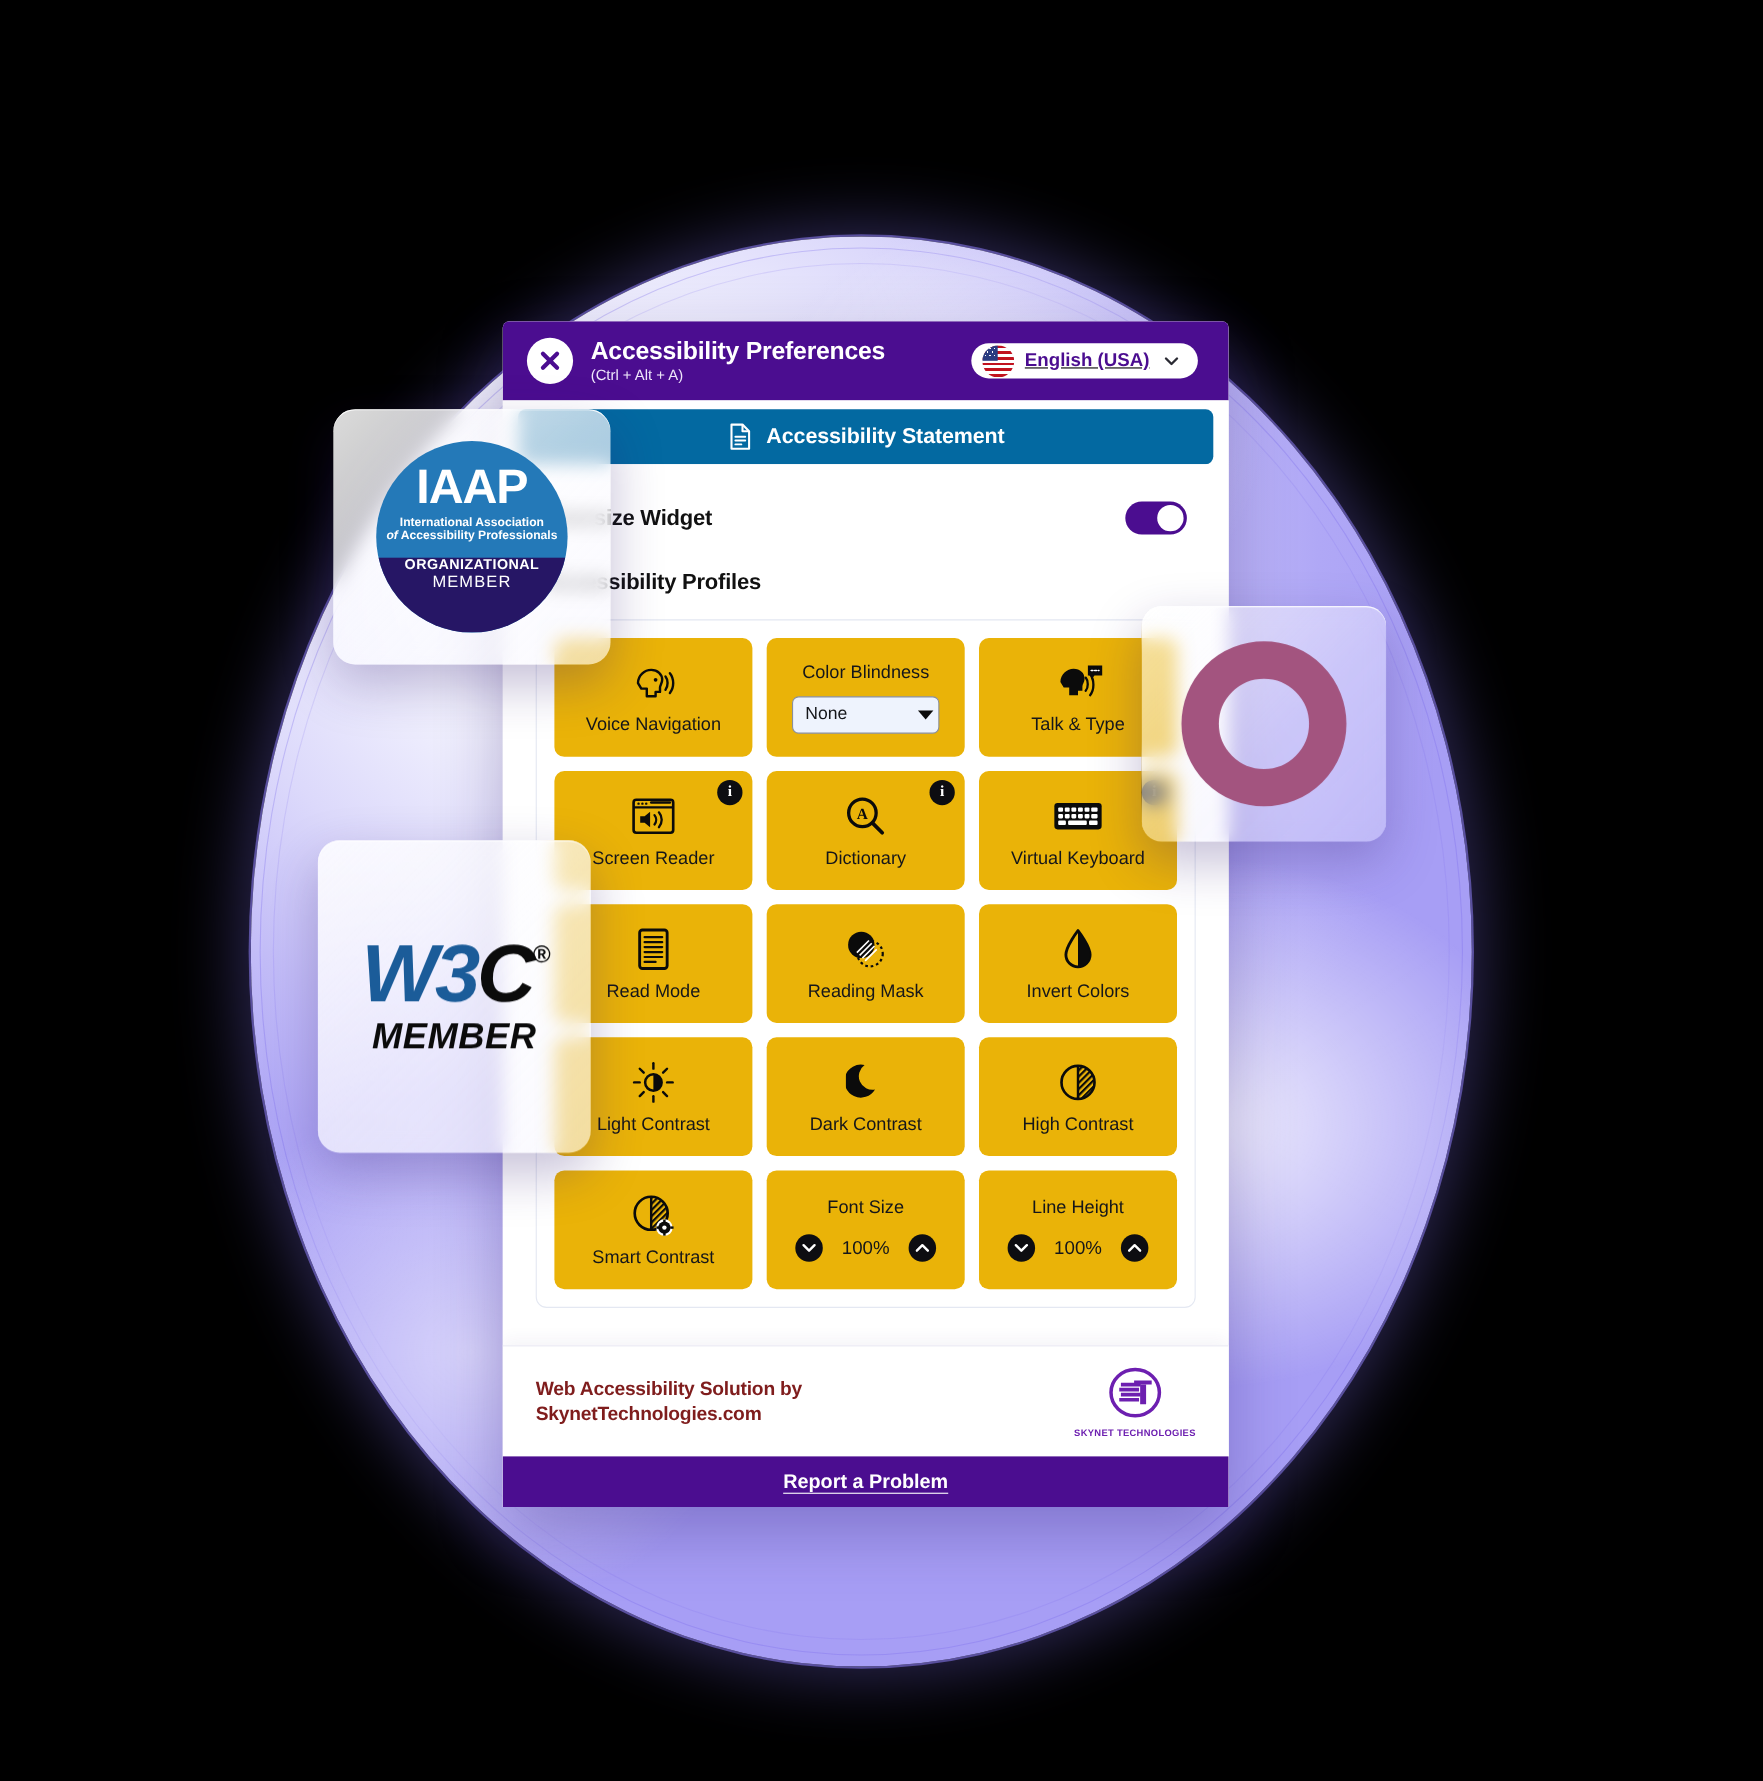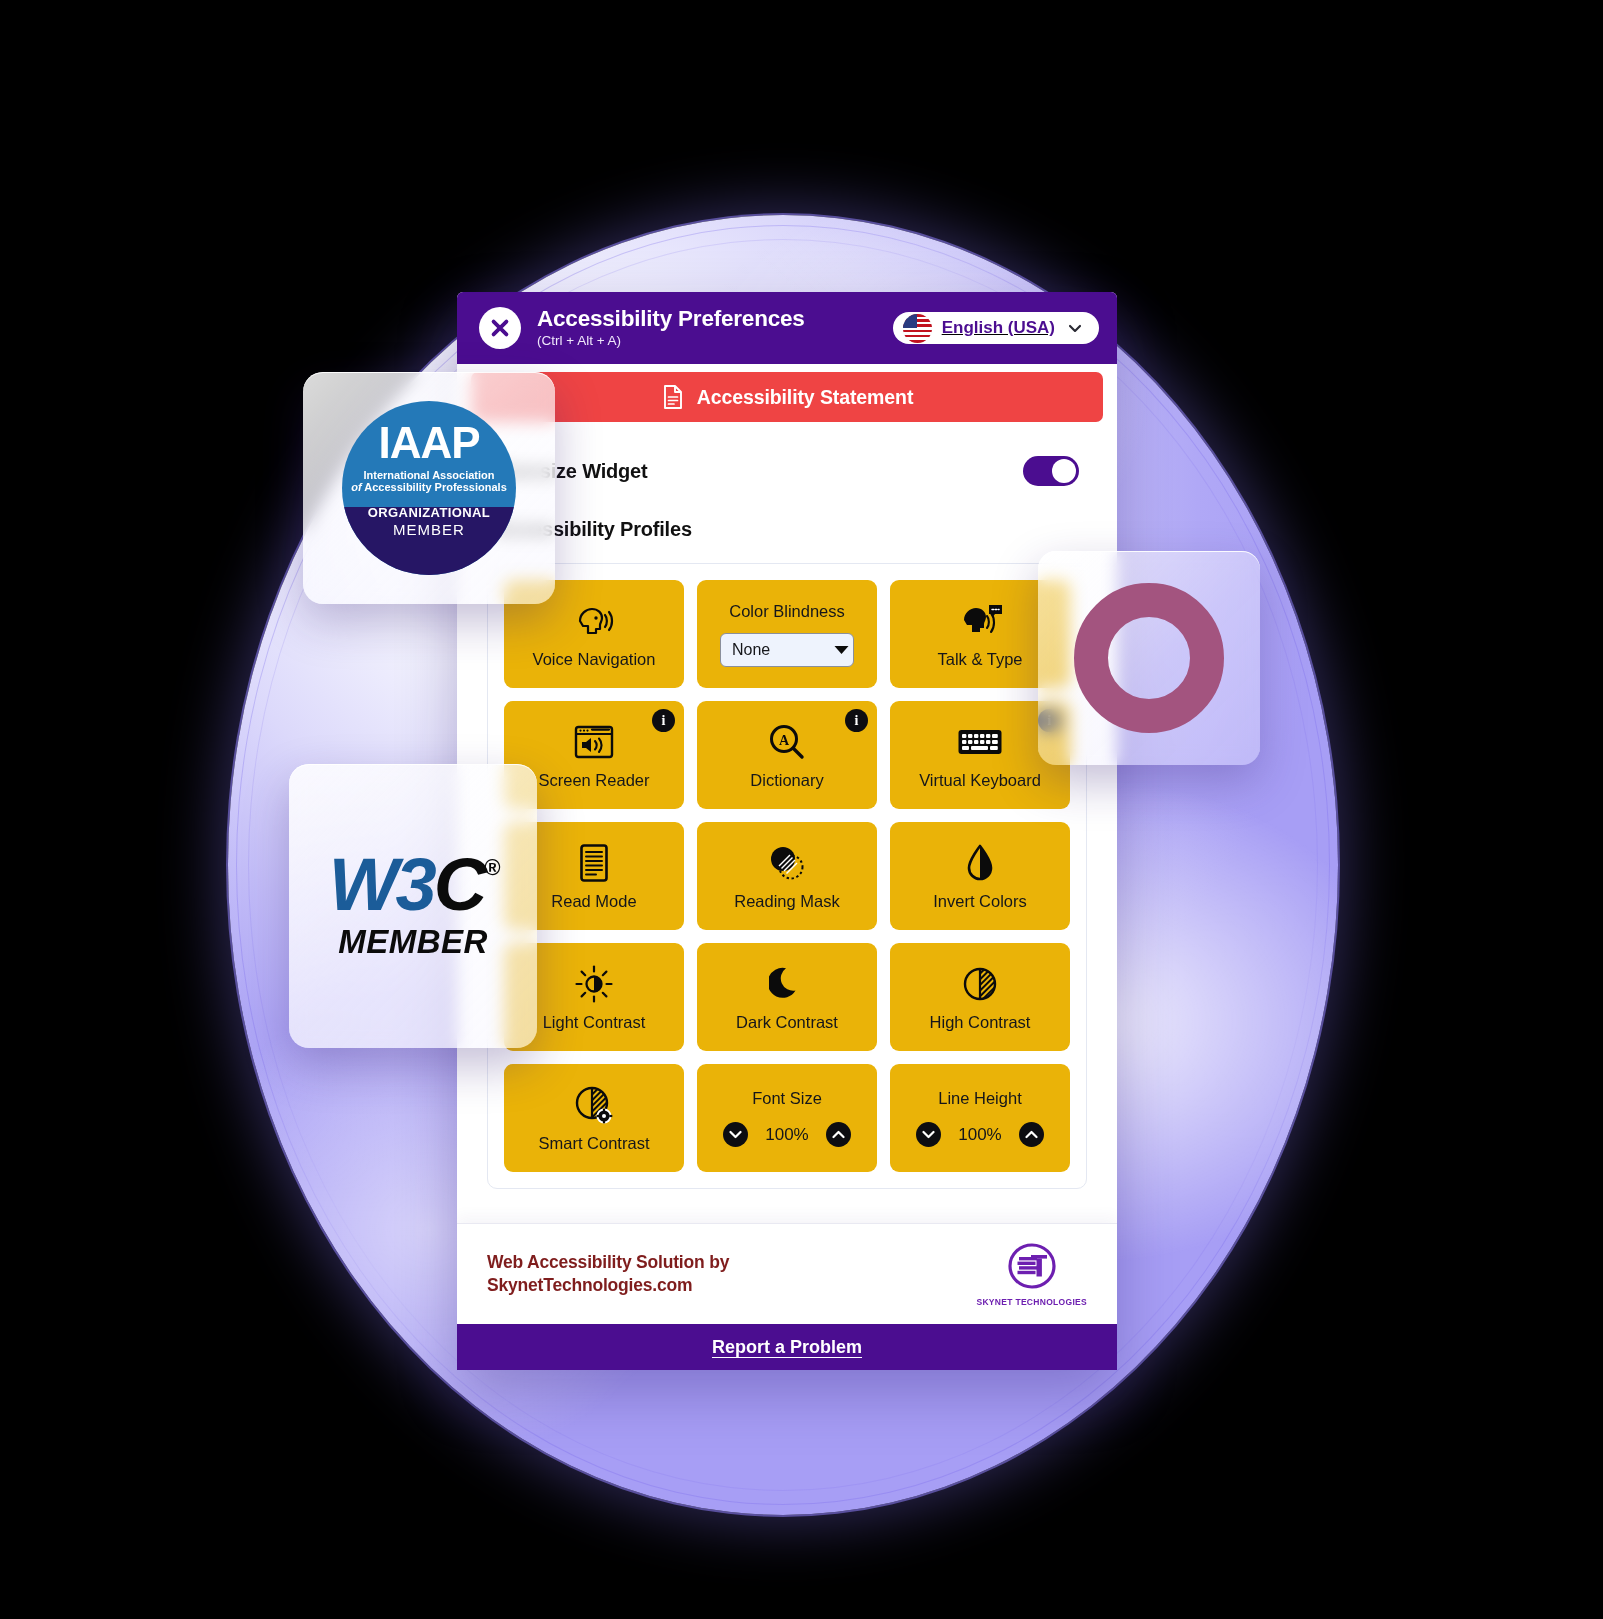--- a/index.html
+++ b/index.html
@@ -45,21 +45,21 @@
     box-shadow:0 22px 60px rgba(40,20,110,.30);
     overflow:hidden;
     display:flex;flex-direction:column;
   }
 
   
   .wheader{
     background:#4b0d90;
     height:72px;flex:0 0 72px;
     display:flex;align-items:center;
-    padding:0 18px 0 22px;gap:16px;
+    padding:0 28px 0 22px;gap:16px;
   }
   .close-btn{
     width:42px;height:42px;border-radius:50%;
     background:#ffffff;flex:0 0 42px;
     display:flex;align-items:center;justify-content:center;
     cursor:pointer;
   }
   .close-btn svg{display:block;}
   .htitles{flex:1 1 auto;min-width:0;}
   .htitle{
@@ -88,21 +88,21 @@
       radial-gradient(circle .7px at 8px 5px,#fff 99%,transparent),
       radial-gradient(circle .7px at 2px 8px,#fff 99%,transparent),
       radial-gradient(circle .7px at 6px 8px,#fff 99%,transparent),
       radial-gradient(circle .7px at 10px 8px,#fff 99%,transparent);}
   .lang-label{color:#4b0d90;font-size:17px;font-weight:bold;white-space:nowrap;}
   .chev{flex:0 0 auto;}
 
   
   .statement-wrap{background:#ffffff;padding:8px 14px 0;flex:0 0 auto;}
   .statement{
-    background:#ef4444;border-radius:7px;height:50px;
+    background:#0369a1;border-radius:7px;height:50px;
     display:flex;align-items:center;justify-content:center;gap:12px;
     cursor:pointer;
   }
   .statement-label{color:#fff;font-size:19.5px;font-weight:bold;letter-spacing:-.1px;}
 
   
   .wbody{flex:1 1 auto;background:#fff;padding:0 22px;overflow:hidden;position:relative;}
   .row-toggle{display:flex;align-items:center;justify-content:space-between;padding:34px 16px 0 16px;}
   .row-label{font-size:20px;font-weight:bold;color:#111;letter-spacing:-.2px;}
   .toggle{

